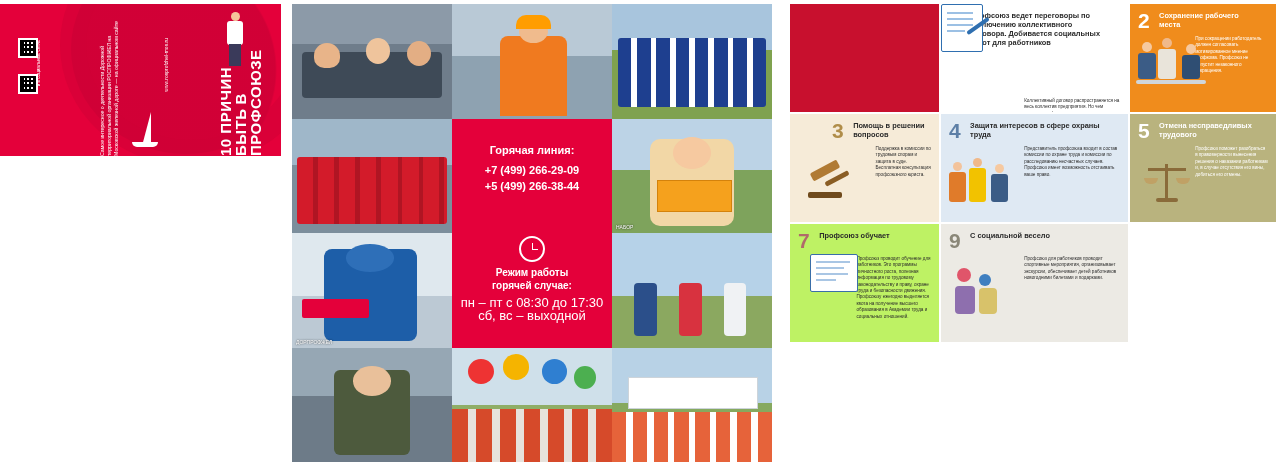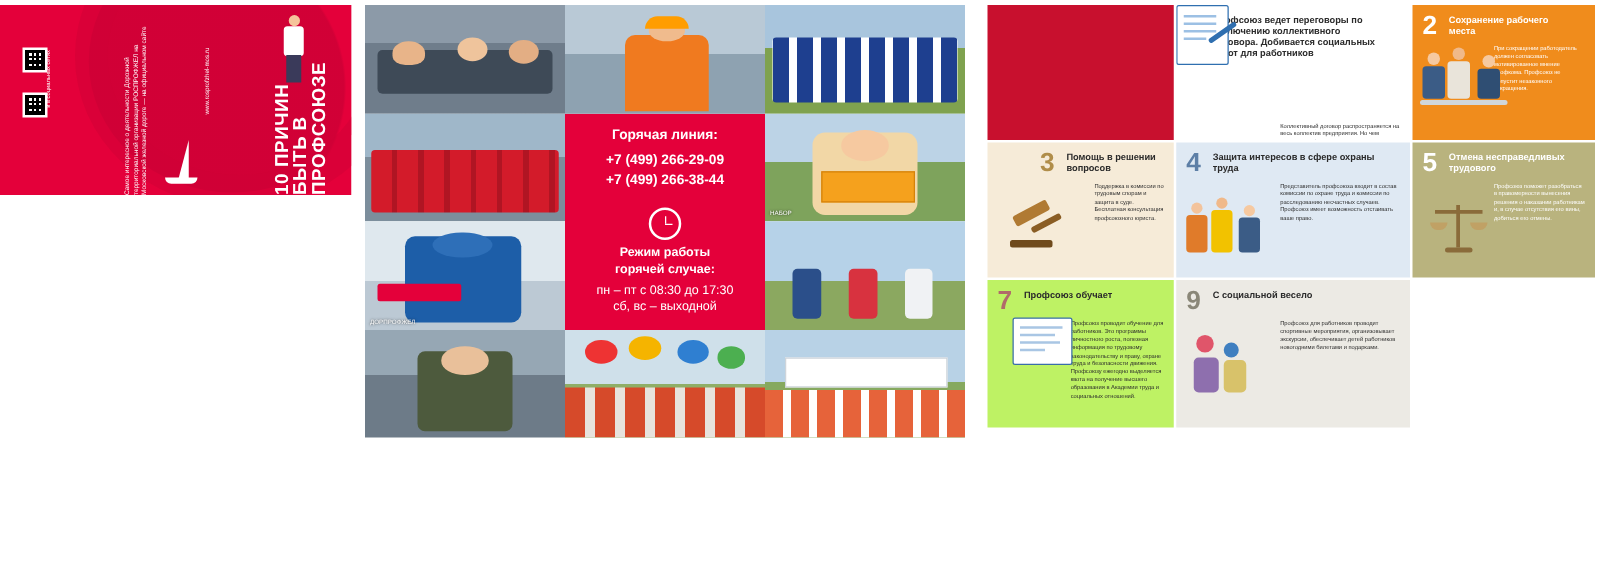--- a/index.html
+++ b/index.html
@@ -75,21 +75,21 @@
     display:block;position:absolute;left:10px;top:0;width:0;height:0;
     border-left:9px solid transparent;border-right:0 solid transparent;border-bottom:34px solid #ffffff;
   }
   .boat s{
     display:block;position:absolute;left:0;top:30px;width:26px;height:5px;
     border-radius:0 0 10px 10px;background:#ffffff;
   }
 
   
   .photos{
-    position:absolute;left:292px;top:4px;width:480px;height:346px;
+    position:absolute;left:292px;top:4px;width:480px;height:458px;
     display:grid;grid-template-columns:repeat(3,1fr);grid-template-rows:repeat(4,1fr);
     gap:0;
   }
   .ph{position:relative;overflow:hidden;background:#cfd6dd;}
   .ph .lbl{
     position:absolute;left:4px;bottom:3px;color:#fff;font-size:5px;
     text-shadow:0 0 2px rgba(0,0,0,.8);
   }
   .hotline{
     grid-column:2;grid-row:2 / span 2;background:#e4003a;color:#fff;
@@ -97,21 +97,21 @@
     padding:8px 6px;box-sizing:border-box;text-align:center;
   }
   .hotline h3{margin:0 0 6px;font-size:11px;}
   .hotline .phone{font-size:11px;font-weight:bold;line-height:16px;}
   .hotline .clock{
     width:22px;height:22px;border:2px solid #fff;border-radius:50%;position:relative;margin:6px auto 4px;
   }
   .hotline .clock:before{content:"";position:absolute;left:49%;top:22%;width:1.6px;height:30%;background:#fff;}
   .hotline .clock:after{content:"";position:absolute;left:50%;top:49%;width:28%;height:1.6px;background:#fff;}
   .hotline h4{margin:0 0 4px;font-size:10px;line-height:13px;}
-  .hotline .hours{font-size:10px;line-height:13px;}
+  .hotline .hours{font-size:13px;line-height:13px;}
 
   
   .p1{background:linear-gradient(180deg,#8c9aa8 0 35%,#6f7d8b 35% 100%);}
   .p1 .r{position:absolute;left:6%;top:42%;width:88%;height:40%;background:#3e4a57;border-radius:4px;}
   .p1 .h1{position:absolute;left:14%;top:34%;width:16%;height:22%;border-radius:50% 50% 40% 40%;background:#e8b489;}
   .p1 .h2{position:absolute;left:46%;top:30%;width:15%;height:22%;border-radius:50%;background:#efc49c;}
   .p1 .h3{position:absolute;left:72%;top:32%;width:15%;height:22%;border-radius:50%;background:#e3ae84;}
 
   .p2{background:linear-gradient(180deg,#b9c9d6 0 45%,#8ea2b1 45% 100%);}
   .p2 .man{position:absolute;left:30%;top:28%;width:42%;height:70%;background:#f07a1f;border-radius:8px 8px 0 0;}
@@ -289,21 +289,21 @@
       </div>
 
     <div class="ph p4">
         <div class="team"></div>
       </div>
 
     <div class="hotline">
       <div>
         <h3>Горячая линия:</h3>
         <div class="phone">+7 (499) 266-29-09</div>
-        <div class="phone">+7 (499) 266-38-44</div>
+        <div class="phone">+5 (499) 266-38-44</div>
       </div>
       <div>
         <div class="clock"></div>
         <h4>
           <span>Режим работы</span><br>
           <span>горячей случае:</span>
         </h4>
         <div class="hours">пн – пт с 08:30 до 17:30</div>
         <div class="hours">сб, вс – выходной</div>
       </div>

